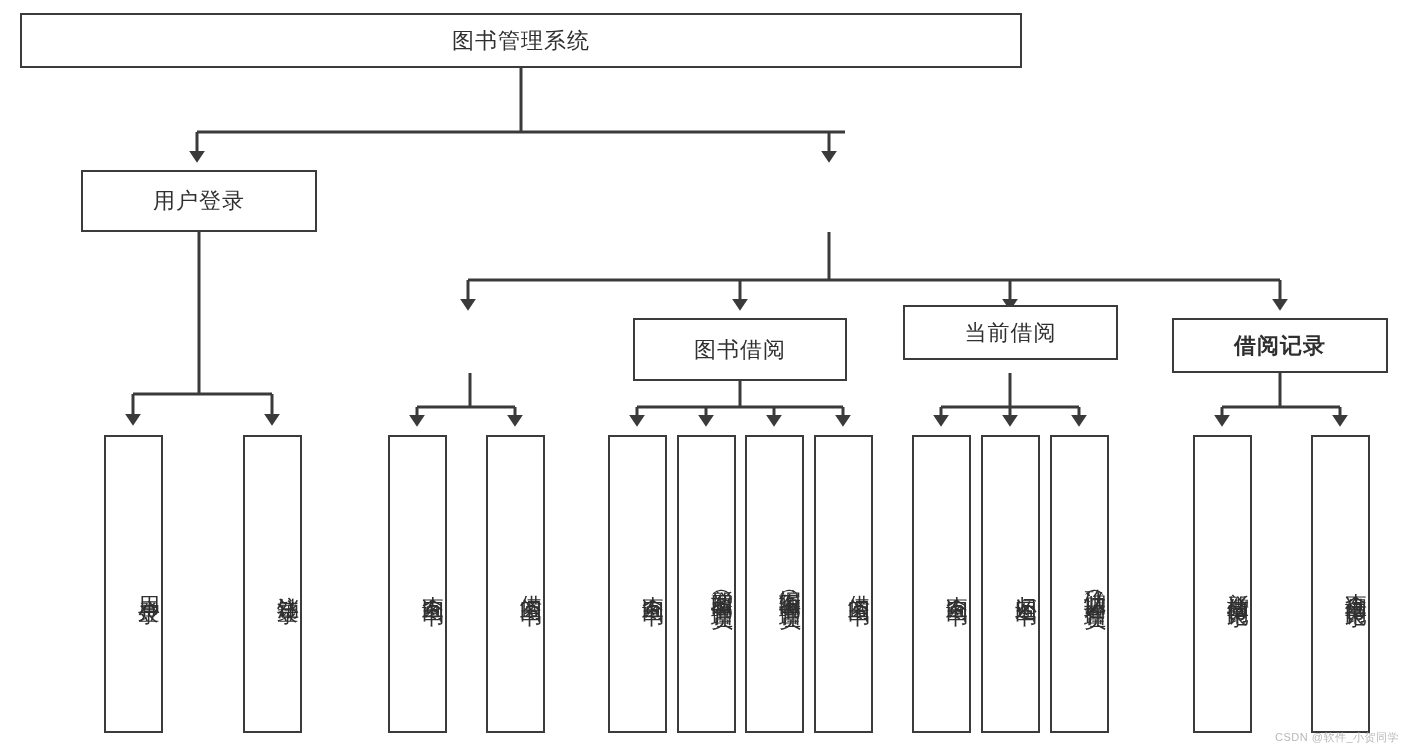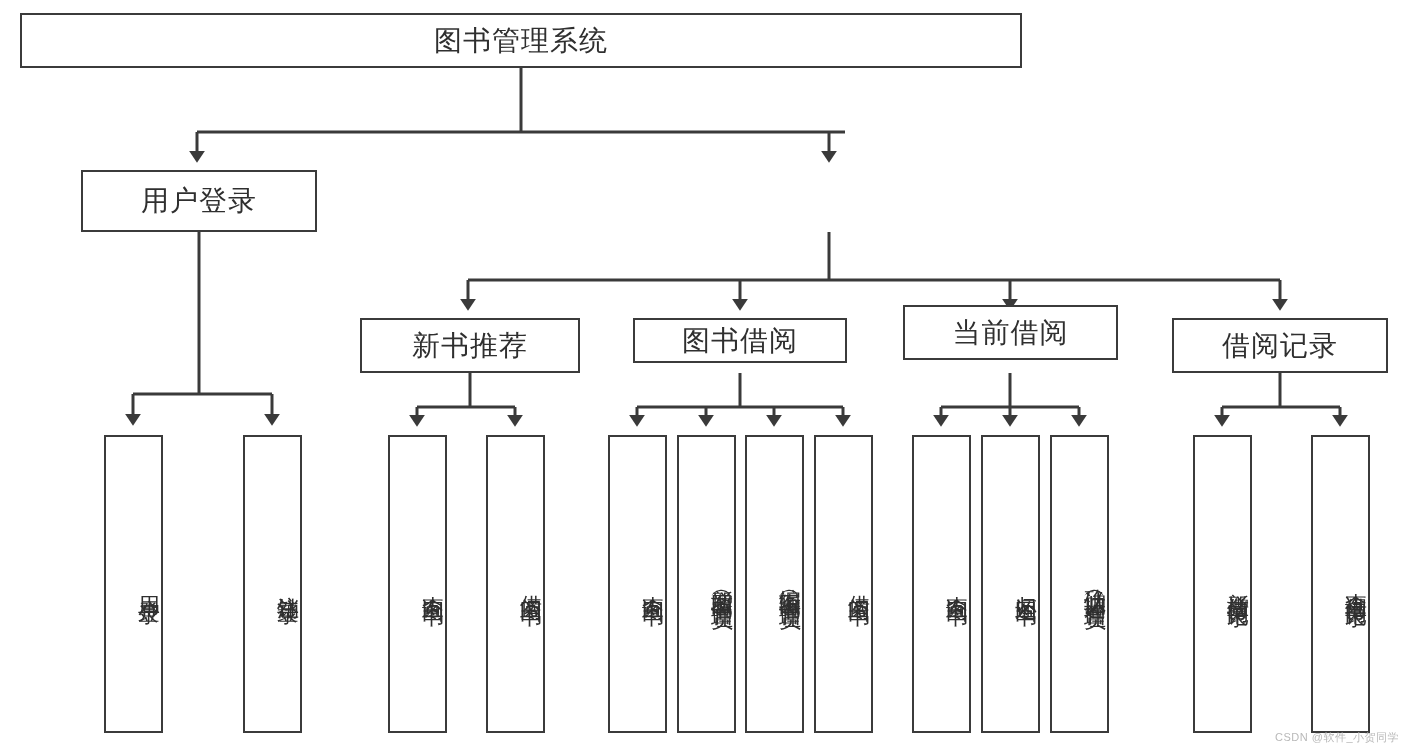--- a/index.html
+++ b/index.html
@@ -3,21 +3,21 @@
 <meta charset="utf-8">
 <style>
   html,body{margin:0;padding:0;background:#ffffff;}
   body{width:1405px;height:747px;overflow:hidden;
        font-family:"Liberation Sans","DejaVu Sans",sans-serif;}
   #stage{position:relative;width:1405px;height:747px;background:#fff;}
   svg#wires{position:absolute;left:0;top:0;width:1405px;height:747px;}
   .node{position:absolute;box-sizing:border-box;background:#ffffff;
         border:2px solid #3b3b3b;display:flex;align-items:center;
         justify-content:center;color:#2f2f2f;}
-  .node.h{font-size:28px;letter-spacing:1px;}
+  .node.h{font-size:22px;letter-spacing:1px;}
   .node.v{writing-mode:vertical-rl;text-orientation:upright;
           font-size:22px;letter-spacing:3px;padding:10px 0;
           align-items:flex-start;justify-content:center;line-height:1.05;}
   .node.v span{writing-mode:vertical-rl;text-orientation:upright;display:block;}
   .wm{position:absolute;right:6px;bottom:2px;font-size:11px;color:#b9b9b9;
       letter-spacing:.5px;white-space:nowrap;}
 </style>
 </head>
 <body>
 
@@ -75,30 +75,27 @@
   </svg>
 
   <div class="node h" style="left:20px;top:13px;width:1002px;height:55px;">
     <span>图书管理系统</span>
   </div>
 
   <div class="node h" style="left:81px;top:170px;width:236px;height:62px;">
     <span>用户登录</span>
   </div>
 
-  <div class="node h" style="left:360px;top:318px;width:220px;height:55px;">
-    <span>新书推荐</span>
-  </div>
-  <div class="node h" style="left:633px;top:318px;width:214px;height:45px;">
+  <div class="node h" style="left:633px;top:318px;width:214px;height:63px;">
     <span>图书借阅</span>
   </div>
   <div class="node h" style="left:903px;top:305px;width:215px;height:55px;">
     <span>当前借阅</span>
   </div>
-  <div class="node h" style="left:1172px;top:318px;width:216px;height:55px;">
+  <div class="node h" style="left:1172px;top:318px;width:216px;height:55px;font-weight:bold;">
     <span>借阅记录</span>
   </div>
 
   <div class="node v" style="left:104px;top:435px;width:59px;height:298px;">
     <span>用户登录</span>
   </div>
   <div class="node v" style="left:243px;top:435px;width:59px;height:298px;">
     <span>注销登录</span>
   </div>
 

